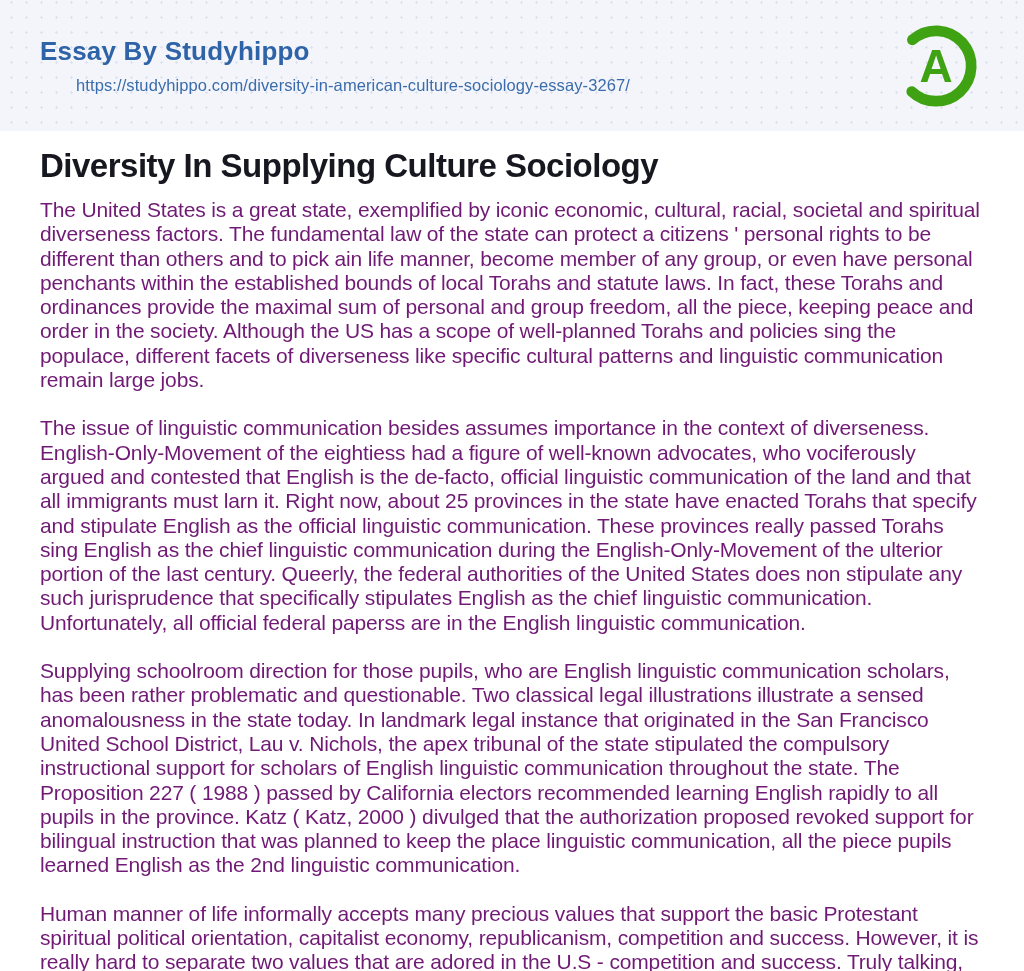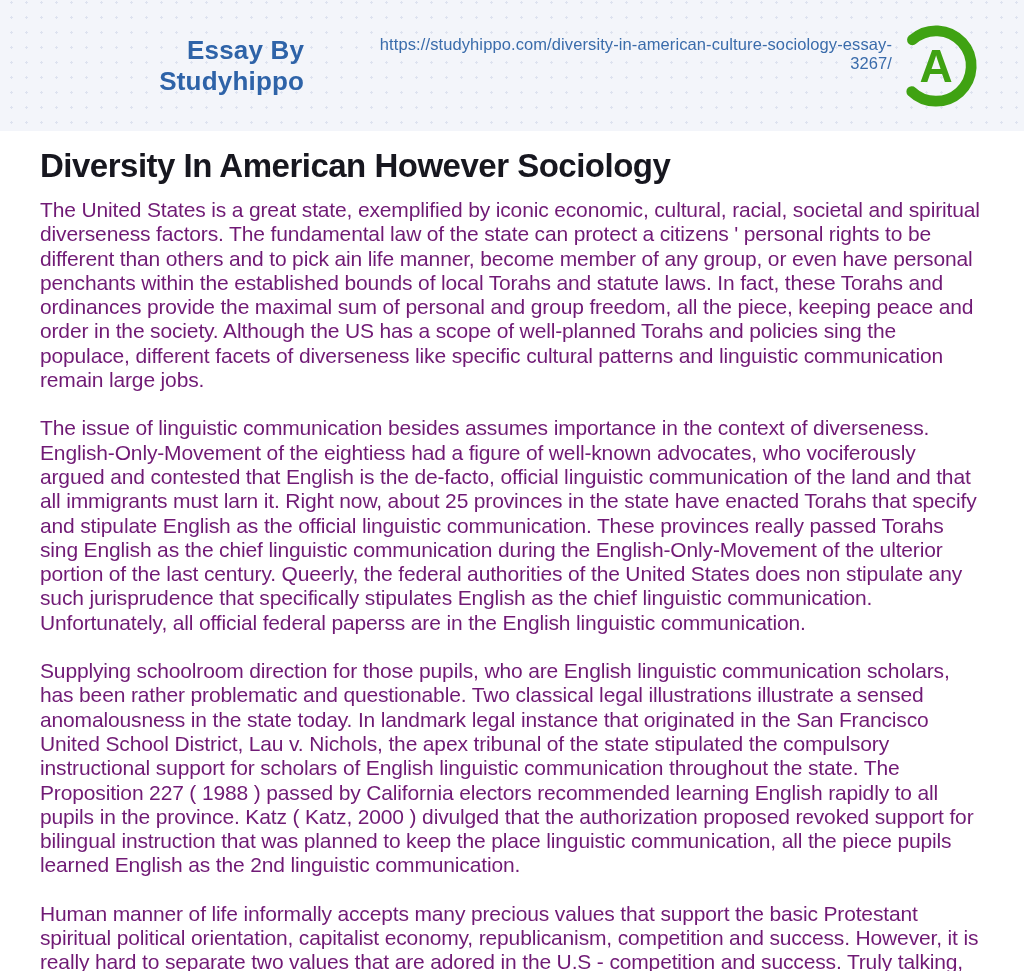--- a/index.html
+++ b/index.html
@@ -14,21 +14,21 @@
     height:131px;
     background-color:#f3f5fa;
     background-image:radial-gradient(circle, #dde2ef 1.2px, rgba(0,0,0,0) 1.3px);
     background-size:15px 15px;
     background-position:4px 10px;
     display:flex;
     align-items:center;
     justify-content:space-between;
     padding:0 44px 0 40px;
   }
-  .byline-block { display:flex; flex-direction:row; gap:9px;text-align:right; }
+  .byline-block { display:flex; flex-direction:column; gap:9px; }
   .byline {
     font-size:26px;
     font-weight:bold;
     color:#2e63a8;
     letter-spacing:0.2px;
   }
   .url {
     font-size:16.5px;
     color:#3a6cab;
     text-decoration:none;
@@ -66,18 +66,18 @@
     <div class="byline">Essay By Studyhippo</div>
     <a class="url" href="#">https://studyhippo.com/diversity-in-american-culture-sociology-essay-3267/</a>
   </div>
   <svg class="logo" viewBox="0 0 90 90" aria-hidden="true">
     <circle cx="45" cy="45" r="36" fill="none" stroke="#3fa212" stroke-width="11" stroke-linecap="round" stroke-dasharray="166.5 60" transform="rotate(228 45 45)"></circle>
     <text x="45" y="61.5" text-anchor="middle" fill="#3fa212">A</text>
   </svg>
 </div>
 
 <div class="content">
-  <h1 class="title">Diversity In American However Sociology</h1>
+  <h1 class="title">Diversity In Supplying Culture Sociology</h1>
   <p class="para">The United States is a great state, exemplified by iconic economic, cultural, racial, societal and spiritual diverseness factors. The fundamental law of the state can protect a citizens ' personal rights to be different than others and to pick ain life manner, become member of any group, or even have personal penchants within the established bounds of local Torahs and statute laws. In fact, these Torahs and ordinances provide the maximal sum of personal and group freedom, all the piece, keeping peace and order in the society. Although the US has a scope of well-planned Torahs and policies sing the populace, different facets of diverseness like specific cultural patterns and linguistic communication remain large jobs.</p>
   <p class="para">The issue of linguistic communication besides assumes importance in the context of diverseness. English-Only-Movement of the eightiess had a figure of well-known advocates, who vociferously argued and contested that English is the de-facto, official linguistic communication of the land and that all immigrants must larn it. Right now, about 25 provinces in the state have enacted Torahs that specify and stipulate English as the official linguistic communication. These provinces really passed Torahs sing English as the chief linguistic communication during the English-Only-Movement of the ulterior portion of the last century. Queerly, the federal authorities of the United States does non stipulate any such jurisprudence that specifically stipulates English as the chief linguistic communication. Unfortunately, all official federal paperss are in the English linguistic communication.</p>
   <p class="para">Supplying schoolroom direction for those pupils, who are English linguistic communication scholars, has been rather problematic and questionable. Two classical legal illustrations illustrate a sensed anomalousness in the state today. In landmark legal instance that originated in the San Francisco United School District, Lau v. Nichols, the apex tribunal of the state stipulated the compulsory instructional support for scholars of English linguistic communication throughout the state. The Proposition 227 ( 1988 ) passed by California electors recommended learning English rapidly to all pupils in the province. Katz ( Katz, 2000 ) divulged that the authorization proposed revoked support for bilingual instruction that was planned to keep the place linguistic communication, all the piece pupils learned English as the 2nd linguistic communication.</p>
   <p class="para">Human manner of life informally accepts many precious values that support the basic Protestant spiritual political orientation, capitalist economy, republicanism, competition and success. However, it is really hard to separate two values that are adored in the U.S - competition and success. Truly talking, about all Americans tend to depict success as satisfaction in one 's work and in service to the community ( Bellah et al, 1985 ) . The elusive issue of competition prevarications in both of these c</p>
 </div>
 
 </body></html>

